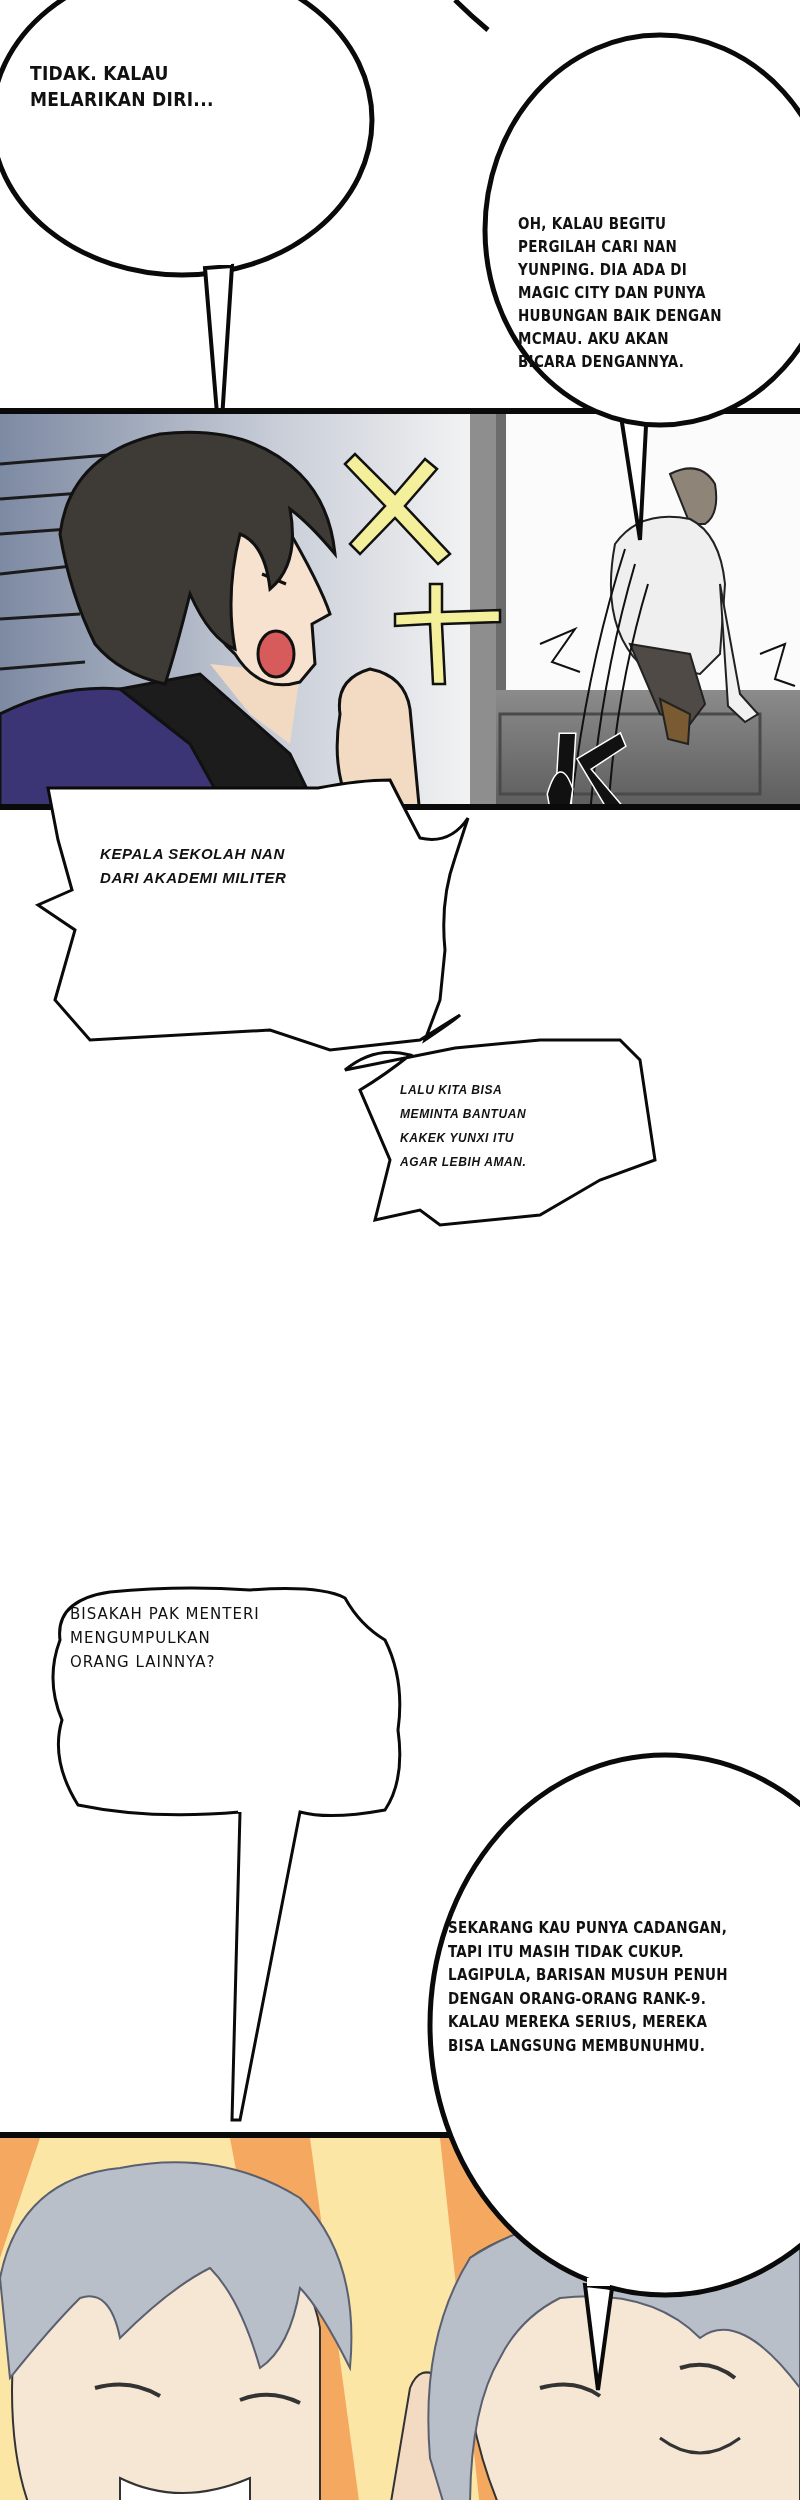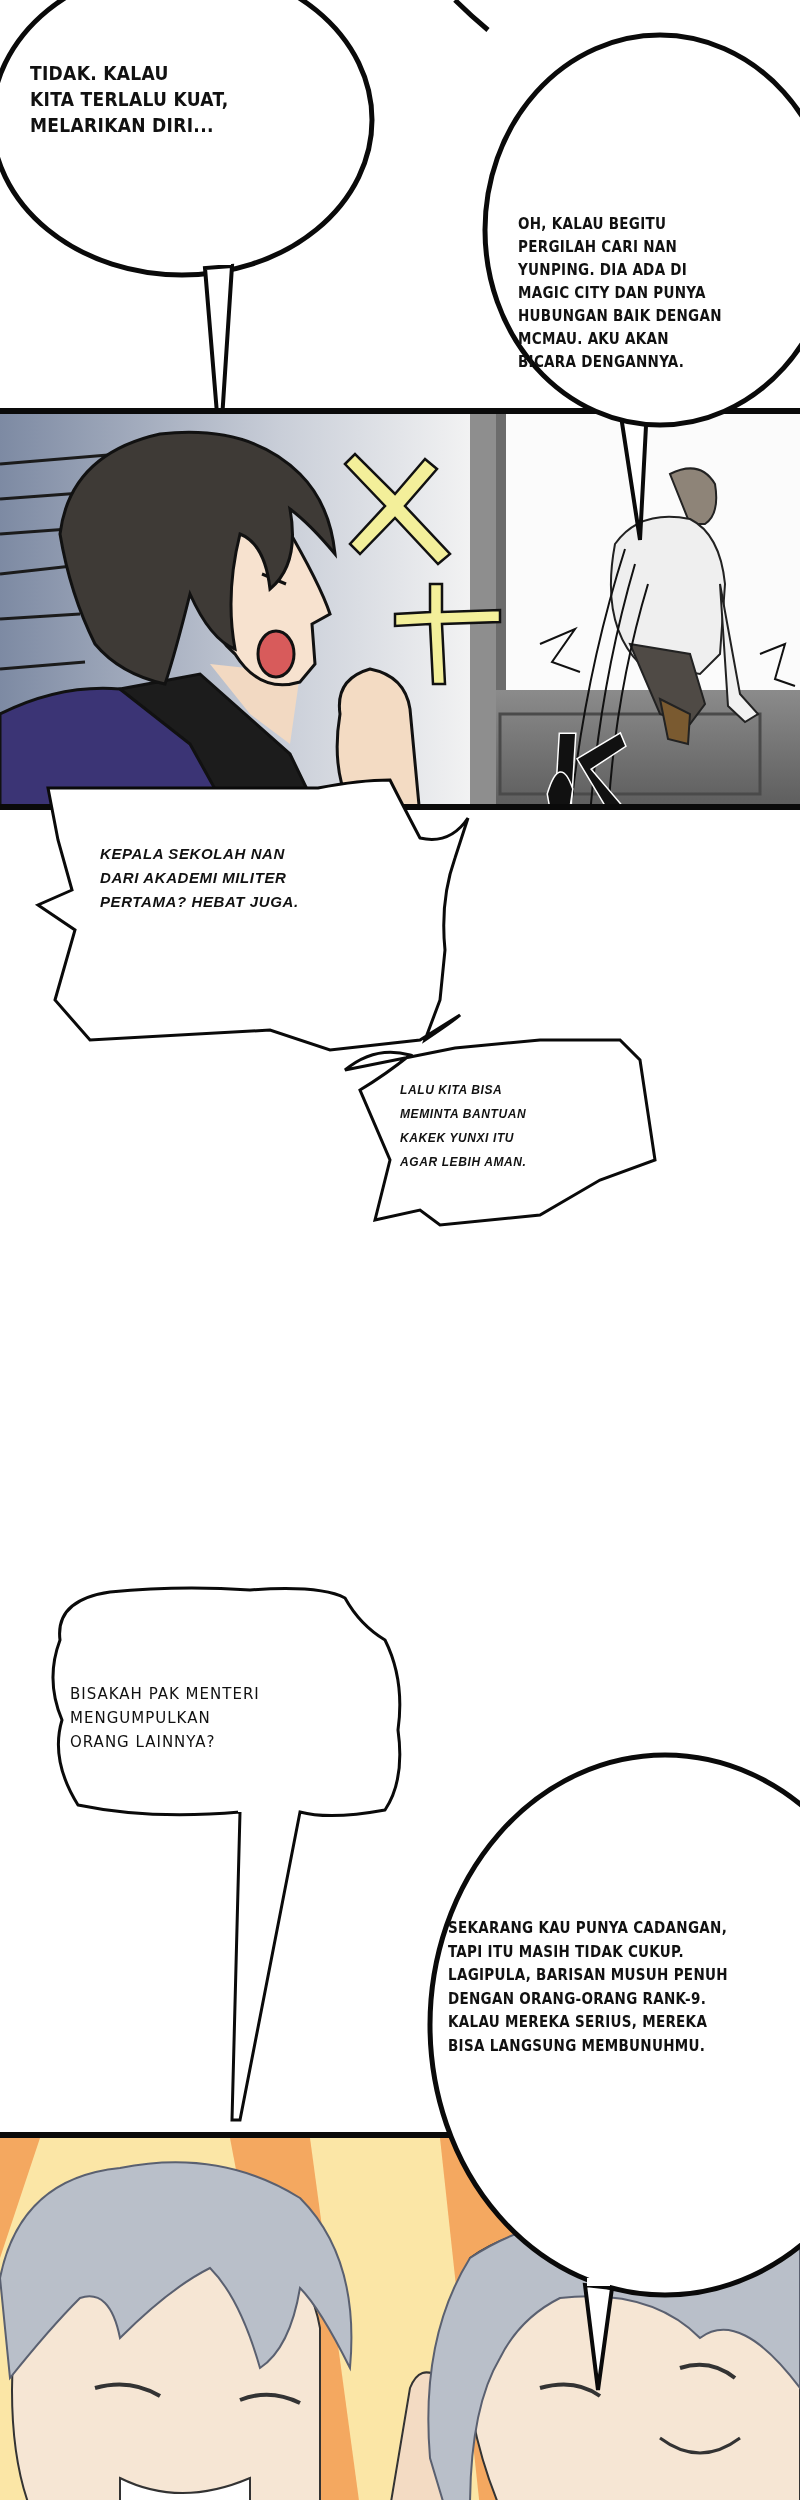--- a/index.html
+++ b/index.html
@@ -100,21 +100,20 @@
 </div>
 
 <svg width="800" height="620" style="top:0;">
   <path d="M617 390 L640 540 L648 388 Z" fill="#fff" stroke="#0a0a0a" stroke-width="4"></path>
   <ellipse cx="660" cy="230" rx="175" ry="195" fill="#fff" stroke="#0a0a0a" stroke-width="5"></ellipse>
   <path d="M620 385 L646 385" stroke="#fff" stroke-width="8"></path>
 </svg>
 
 <div class="bubble-text round" style="left:30px; top:60px; width:320px; font-size:19px; line-height:26px;">
   <div>TIDAK. KALAU</div>
-  <div>KITA TERLALU KUAT,</div>
   <div>MELARIKAN DIRI...</div>
 </div>
 
 <div class="bubble-text round" style="left:518px; top:213px; width:284px; font-size:15px; line-height:23px;">
   <div>OH, KALAU BEGITU</div>
   <div>PERGILAH CARI NAN</div>
   <div>YUNPING. DIA ADA DI</div>
   <div>MAGIC CITY DAN PUNYA</div>
   <div>HUBUNGAN BAIK DENGAN</div>
   <div>MCMAU. AKU AKAN</div>
@@ -122,36 +121,35 @@
 </div>
 
 <svg width="800" height="1300" style="top:0;">
   <path d="M48 788 L318 788 Q360 780 390 780 Q400 800 420 838 Q450 845 468 818 L455 858 Q440 900 445 950 L440 1000 L425 1040 Q455 1020 460 1015 L420 1040 L330 1050 L270 1030 L90 1040 L55 1000 L75 930 L38 905 L72 890 L58 840 Z" fill="#fff" stroke="#0a0a0a" stroke-width="3"></path>
   <path d="M345 1070 Q375 1045 410 1055 Q385 1075 360 1090 L390 1160 L375 1220 L420 1210 L440 1225 L540 1215 L600 1180 L655 1160 L640 1060 L620 1040 L540 1040 L455 1048 Z" fill="#fff" stroke="#0a0a0a" stroke-width="3"></path>
 </svg>
 
 <div class="bubble-text italic" style="left:100px; top:842px; width:340px; font-size:15px; line-height:24px;">
   <div>KEPALA SEKOLAH NAN</div>
   <div>DARI AKADEMI MILITER</div>
-  <div>PERTAMA? HEBAT JUGA.</div>
 </div>
 
 <div class="bubble-text italic" style="left:400px; top:1078px; width:220px; font-size:12px; line-height:24px;">
   <div>LALU KITA BISA</div>
   <div>MEMINTA BANTUAN</div>
   <div>KAKEK YUNXI ITU</div>
   <div>AGAR LEBIH AMAN.</div>
 </div>
 
 <svg width="800" height="2200" style="top:0;">
   <path d="M60 1640 Q55 1600 110 1592 Q180 1585 250 1590 Q320 1585 345 1598 Q360 1625 385 1640 Q405 1680 398 1730 Q405 1780 385 1810 Q330 1820 300 1812 L240 2120 L232 2120 L240 1812 Q150 1820 78 1805 Q50 1760 62 1720 Q45 1680 60 1640 Z" fill="#fff" stroke="#0a0a0a" stroke-width="3"></path>
   <path d="M238 1810 L246 1810" stroke="#fff" stroke-width="4"></path>
 </svg>
 
-<div class="bubble-text thin" style="left:70px; top:1682px; width:310px; font-size:15px; line-height:24px;">
+<div class="bubble-text thin" style="left:70px; top:1602px; width:310px; font-size:15px; line-height:24px;">
   <div>BISAKAH PAK MENTERI</div>
   <div>MENGUMPULKAN</div>
   <div>ORANG LAINNYA?</div>
 </div>
 
 <div class="panel" style="top:2132px; height:370px; border-bottom:none; background:#fbe6a6;">
   <svg width="800" height="370" viewBox="0 0 800 370">
     <rect x="0" y="0" width="800" height="370" fill="#fbe6a6"></rect>
     <path d="M0 0 L40 0 L0 120 Z" fill="#f4a860"></path>
     <path d="M230 0 L310 0 L360 370 L300 370 Z" fill="#f4a860"></path>

